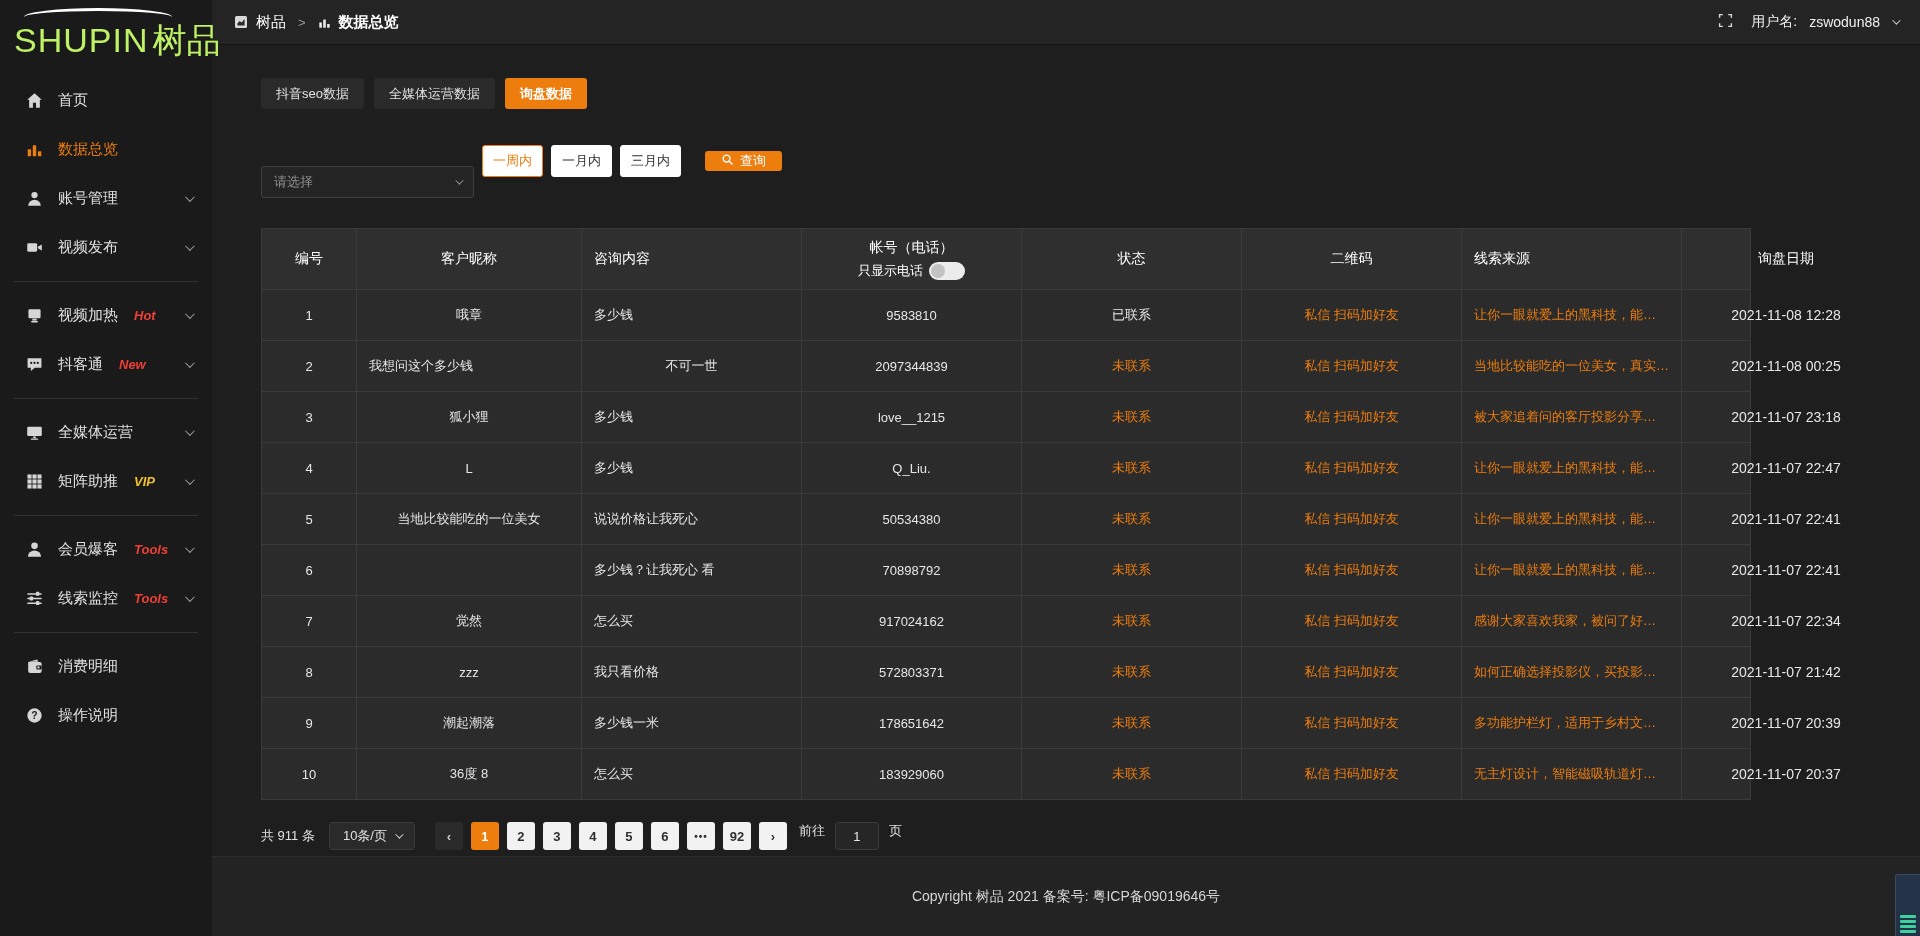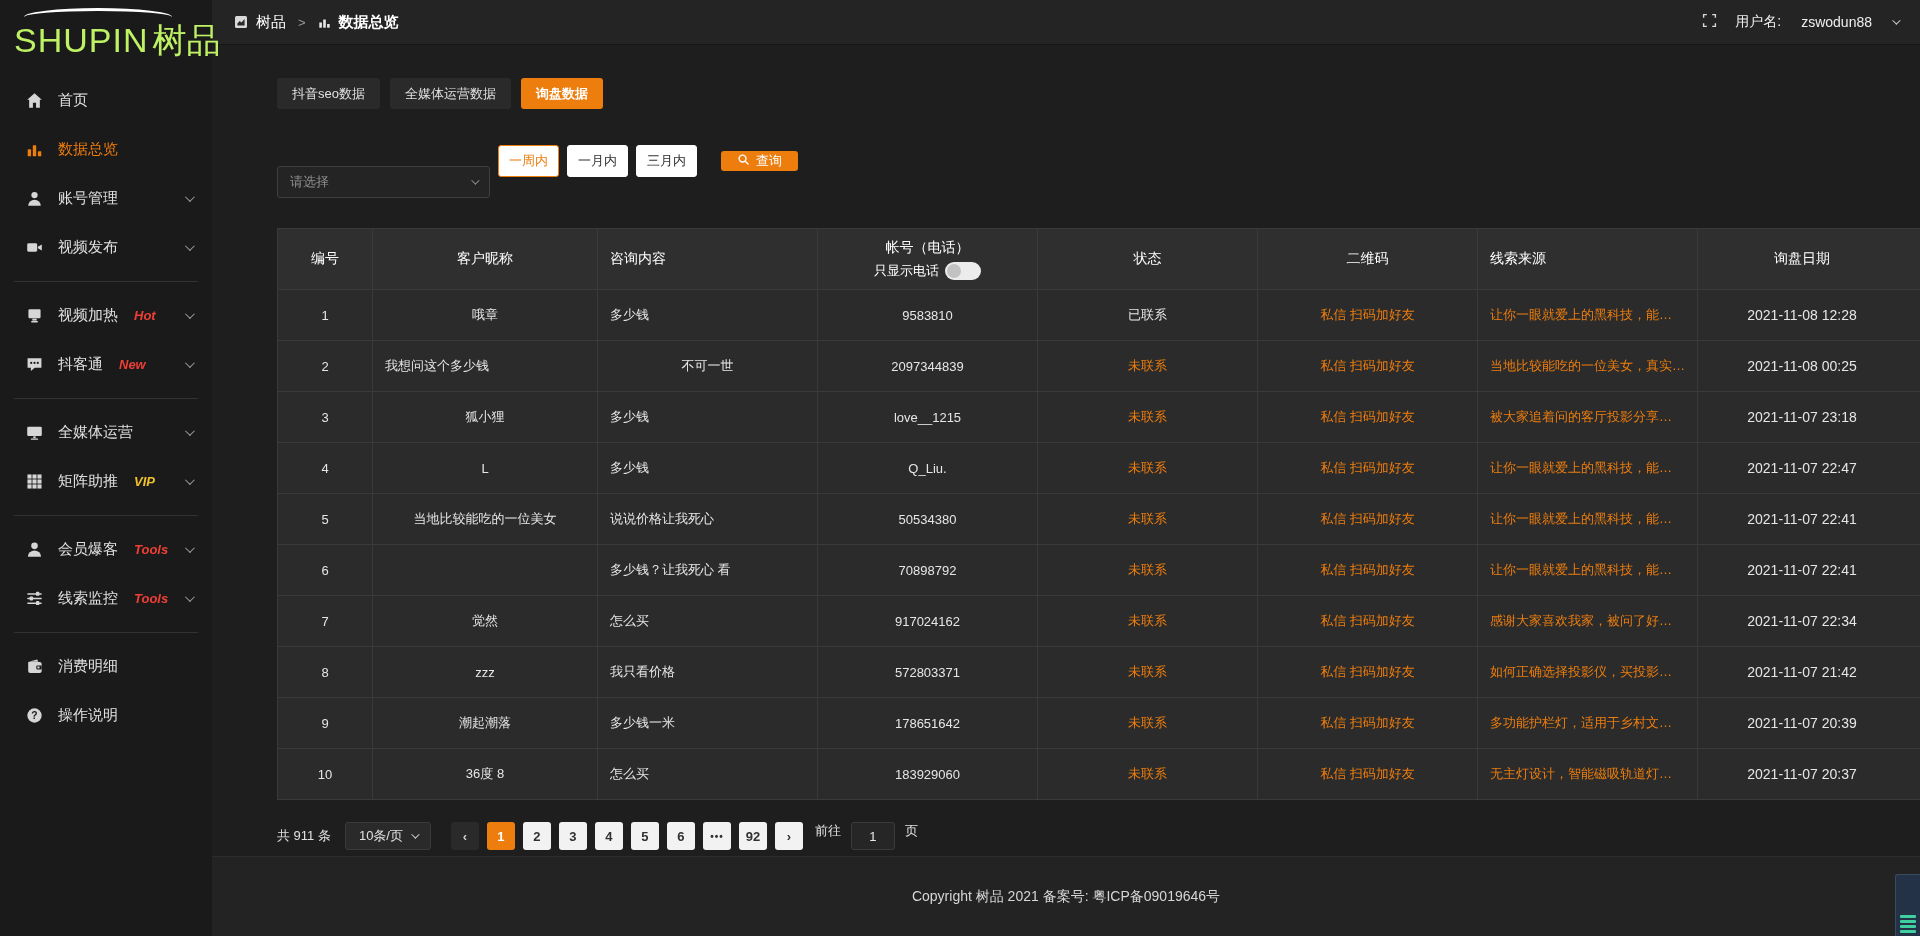--- a/index.html
+++ b/index.html
@@ -29,41 +29,41 @@
     transform:rotate(45deg) translateY(-2px); margin-left:auto; flex:none; }
   .divider { height:1px; background:#323234; margin:9px 14px; }
   
   .topbar { position:absolute; left:212px; right:0; top:0; height:45px; background:#242425;
     display:flex; align-items:center; padding:0 22px; border-bottom:1px solid #161617; }
   .crumb { display:flex; align-items:center; gap:8px; font-size:15px; color:#fff; }
   .crumb .sep { color:#9a9a9a; font-size:13px; margin:0 4px; }
   .crumb .ci { display:flex; }
   .crumb-current { font-weight:bold; }
   .top-right { margin-left:auto; display:flex; align-items:center; gap:18px; }
-  .username { font-size:14px; color:#efefef; display:flex; align-items:center; gap:20px; }
+  .username { font-size:14px; color:#efefef; display:flex; align-items:center; gap:12px; }
   .chev-sm { width:6px; height:6px; border-right:1.4px solid #cfcfcf; border-bottom:1.4px solid #cfcfcf;
     transform:rotate(45deg) translateY(-2px); display:inline-block; }
   
-  .content { position:absolute; left:224px; top:45px; right:0; padding:33px 25px 0 53px; }
+  .content { position:absolute; left:208px; top:45px; right:0; padding:33px 25px 0 53px; }
   .tabs { display:flex; gap:10px; }
   .tab { height:31px; padding:0 15px; display:flex; align-items:center; background:#2a2a2b;
     color:#e2e2e2; font-size:13px; border-radius:3px; cursor:pointer; }
   .tab.active { background:#ED7D0D; color:#fff; font-weight:bold; }
   .filters { display:flex; align-items:center; margin-top:14px; }
   .select { width:213px; height:32px; background:#242425; border:1px solid #3f3f41; border-radius:3px;
     display:flex; align-items:center; padding:0 12px; font-size:13px; color:#8f8f8f; cursor:pointer;margin-top:43px; }
   .select .chev-sm { margin-left:auto; border-color:#8f8f8f; }
   .pbtn { min-width:57px; height:32px; margin-left:8px; padding:0 10px; background:#fff; border:1px solid #fff;
     border-radius:3px; display:flex; align-items:center; justify-content:center; font-size:13px; color:#303030; cursor:pointer; }
   .pbtn:first-of-type { margin-left:10px; }
   .pbtn.active { color:#ED7D0D; border-color:#ED7D0D; }
   .qbtn { height:20px; margin-left:24px; padding:0 16px; background:#ED7D0D; border-radius:3px;
     display:flex; align-items:center; gap:6px; color:#fff; font-size:13px; cursor:pointer; }
   
-  .table { margin-top:30px; width:1654px; background:#2b2b2c; border:1px solid #3a3a3c; }
+  .table { margin-top:30px; width:1490px; background:#2b2b2c; border:1px solid #3a3a3c; }
   .tr { display:grid; grid-template-columns:95px 225px 220px 220px 220px 220px 220px 208px; }
   .tr + .tr { border-top:1px solid #3a3a3c; }
   .td { height:50px; display:flex; align-items:center; justify-content:center; font-size:13px;
     padding:0 12px; border-right:1px solid #3a3a3c; color:#e6e6e6; overflow:hidden; white-space:nowrap; }
   .td:last-child { border-right:none; }
   .tr.head { background:#2f2f30; }
   .tr.head .td { height:60px; font-size:14px; color:#fff; }
   .c-left { justify-content:flex-start; }
   .orange { color:#ED7D0D; }
   .c-date { font-size:14px; }

